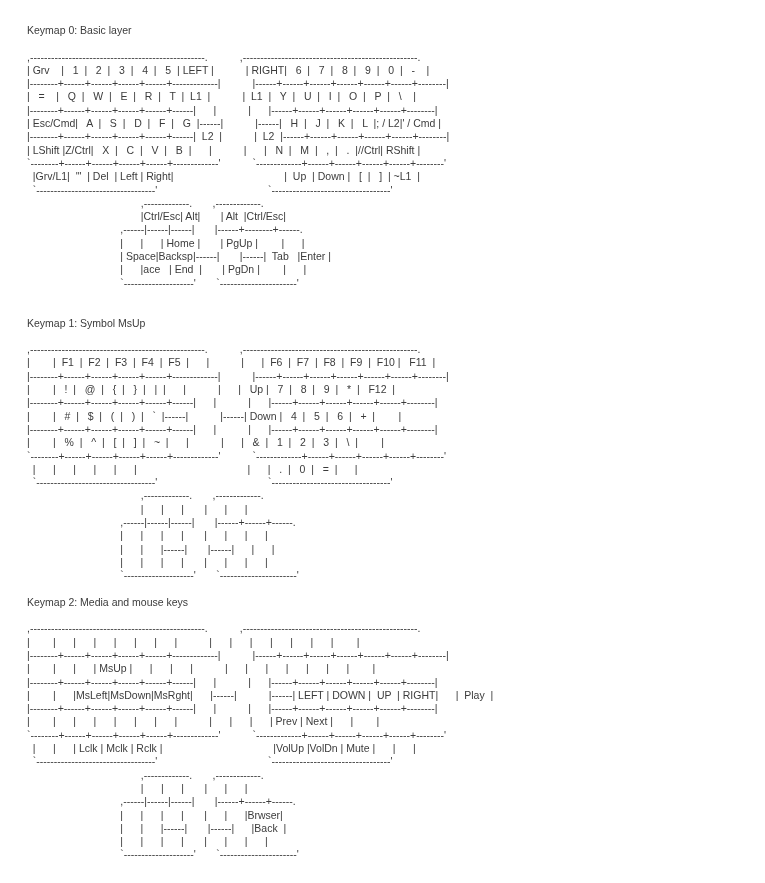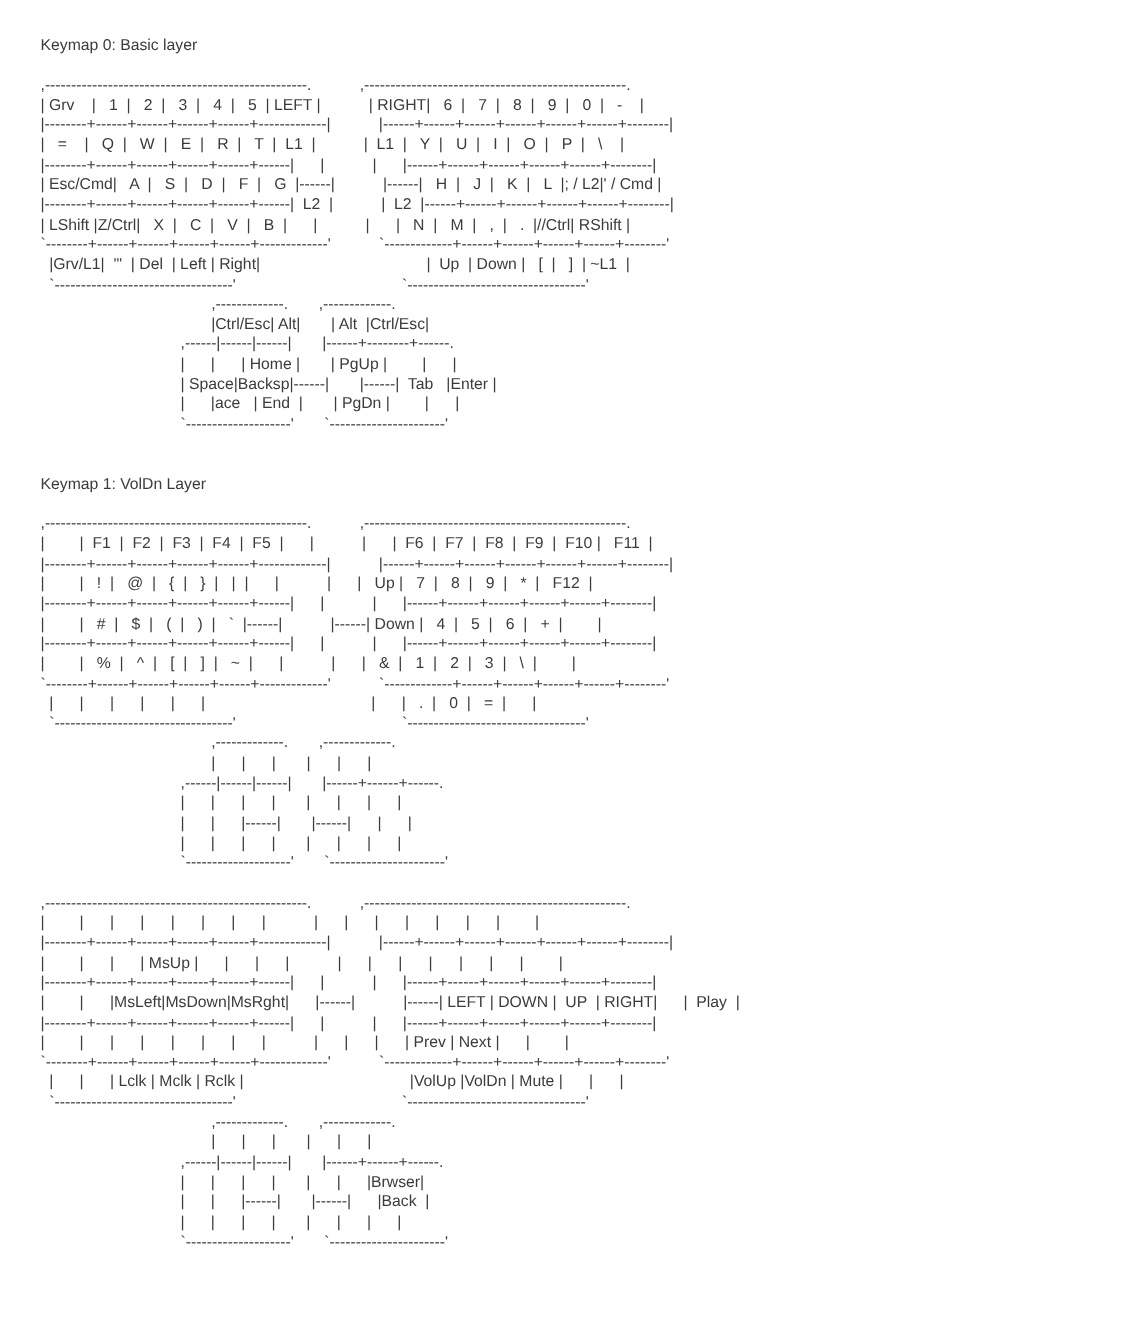--- a/index.html
+++ b/index.html
@@ -54,21 +54,21 @@
                                        ,-------------.       ,-------------.
                                        |Ctrl/Esc| Alt|       | Alt  |Ctrl/Esc|
                                 ,------|------|------|       |------+--------+------.
                                 |      |      | Home |       | PgUp |        |      |
                                 | Space|Backsp|------|       |------|  Tab   |Enter |
                                 |      |ace   | End  |       | PgDn |        |      |
                                 `--------------------'       `----------------------'</pre>
   </section>
 
   <section class="keymap-section gap-2">
-    <h2 class="keymap-title">Keymap 1: VolDn Layer</h2>
+    <h2 class="keymap-title">Keymap 1: Symbol MsUp</h2>
     <pre class="keymap-ascii">,--------------------------------------------------.           ,--------------------------------------------------.
 |        |  F1  |  F2  |  F3  |  F4  |  F5  |      |           |      |  F6  |  F7  |  F8  |  F9  |  F10 |   F11  |
 |--------+------+------+------+------+-------------|           |------+------+------+------+------+------+--------|
 |        |   !  |   @  |   {  |   }  |   |  |      |           |      |   Up |   7  |   8  |   9  |   *  |   F12  |
 |--------+------+------+------+------+------|      |           |      |------+------+------+------+------+--------|
 |        |   #  |   $  |   (  |   )  |   `  |------|           |------| Down |   4  |   5  |   6  |   +  |        |
 |--------+------+------+------+------+------|      |           |      |------+------+------+------+------+--------|
 |        |   %  |   ^  |   [  |   ]  |   ~  |      |           |      |   &amp;  |   1  |   2  |   3  |   \  |        |
 `--------+------+------+------+------+-------------'           `-------------+------+------+------+------+--------'
   |      |      |      |      |      |                                      |      |   .  |   0  |   =  |      |
@@ -76,20 +76,21 @@
                                        ,-------------.       ,-------------.
                                        |      |      |       |      |      |
                                 ,------|------|------|       |------+------+------.
                                 |      |      |      |       |      |      |      |
                                 |      |      |------|       |------|      |      |
                                 |      |      |      |       |      |      |      |
                                 `--------------------'       `----------------------'</pre>
   </section>
 
   <section class="keymap-section gap-1">
+    <h2 class="keymap-title">Keymap 2: Media and mouse keys</h2>
     <pre class="keymap-ascii">,--------------------------------------------------.           ,--------------------------------------------------.
 |        |      |      |      |      |      |      |           |      |      |      |      |      |      |        |
 |--------+------+------+------+------+-------------|           |------+------+------+------+------+------+--------|
 |        |      |      | MsUp |      |      |      |           |      |      |      |      |      |      |        |
 |--------+------+------+------+------+------|      |           |      |------+------+------+------+------+--------|
 |        |      |MsLeft|MsDown|MsRght|      |------|           |------| LEFT | DOWN |  UP  | RIGHT|      |  Play  |
 |--------+------+------+------+------+------|      |           |      |------+------+------+------+------+--------|
 |        |      |      |      |      |      |      |           |      |      |      | Prev | Next |      |        |
 `--------+------+------+------+------+-------------'           `-------------+------+------+------+------+--------'
   |      |      | Lclk | Mclk | Rclk |                                      |VolUp |VolDn | Mute |      |      |

